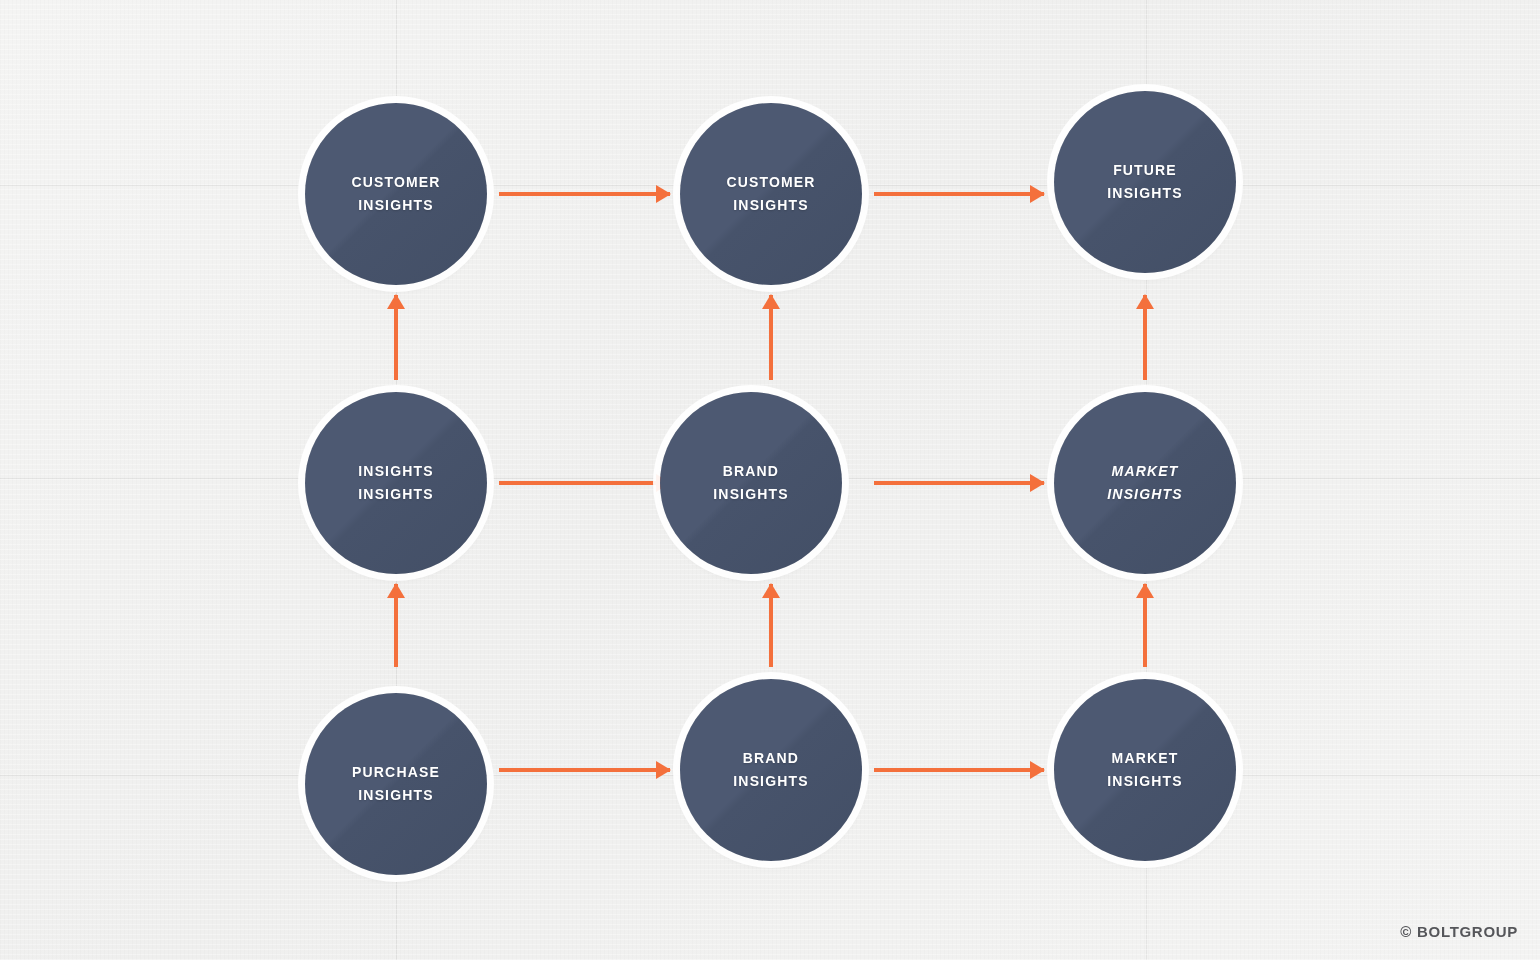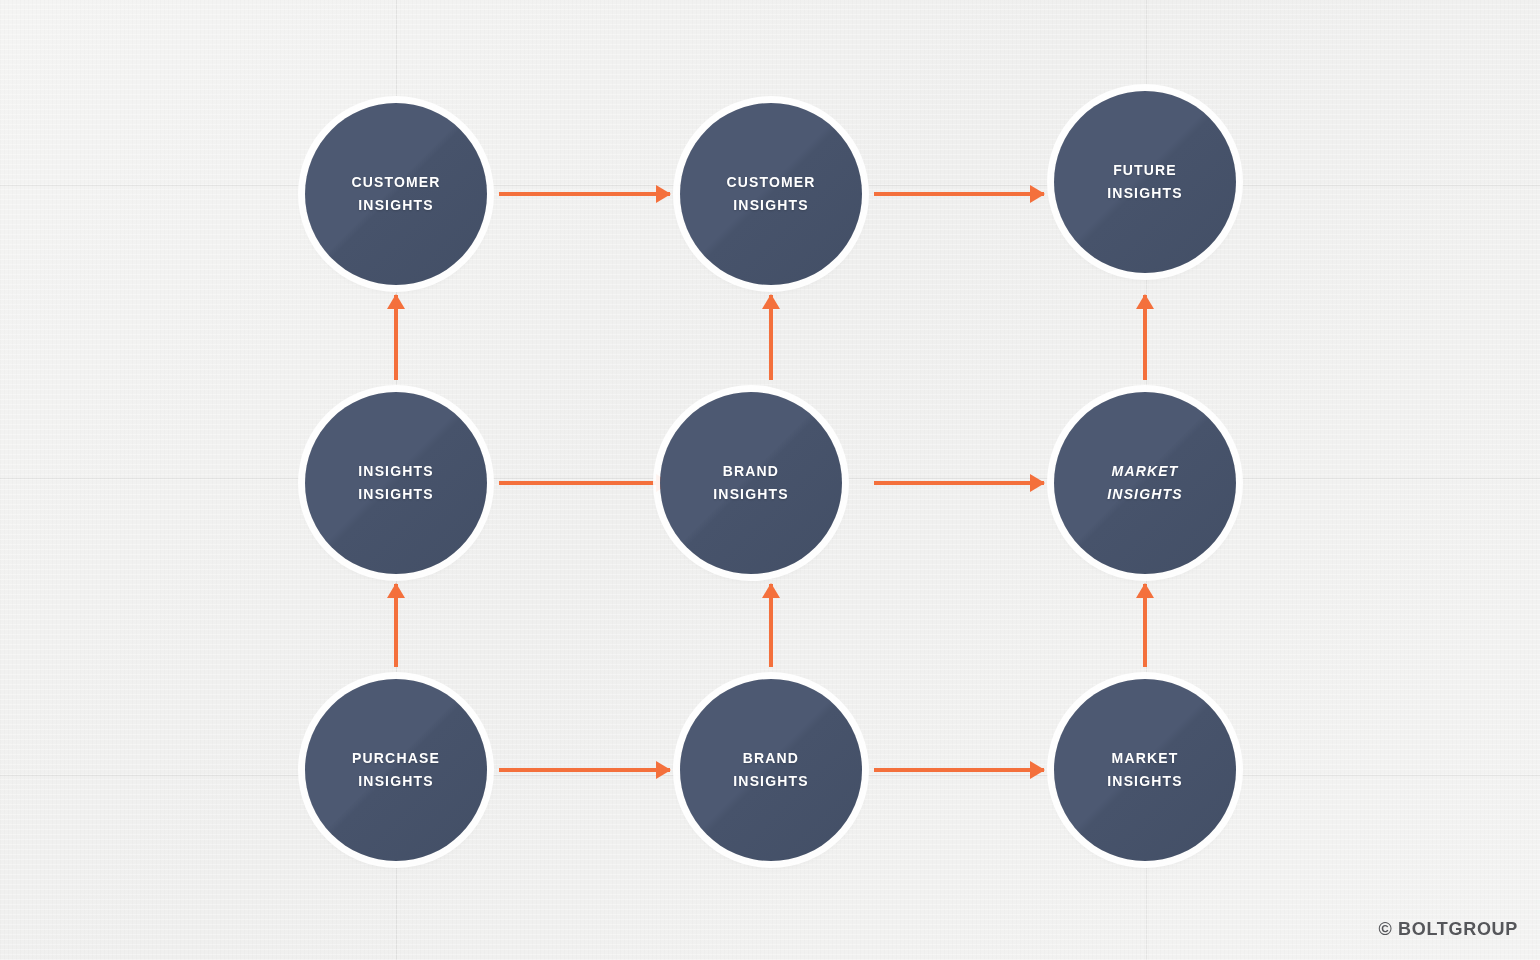--- a/index.html
+++ b/index.html
@@ -113,21 +113,21 @@
     height: 0;
     border-left: 9px solid transparent;
     border-right: 9px solid transparent;
     border-bottom: 15px solid #f4703c;
   }
 
   #copyright {
     position: absolute;
     right: 22px;
     bottom: 20px;
-    font-size: 18px;
+    font-size: 15px;
     font-weight: bold;
     letter-spacing: 0.7px;
     color: #55565a;
     z-index: 5;
     user-select: none;
   }
 </style>
 </head>
 <body>
 
@@ -186,21 +186,21 @@
           <div>BRAND</div>
           <div>INSIGHTS</div>
         </div>
       </div>
       <div class="node" style="width: 182px; height: 182px; left: 1054px; top: 392px; font-style: italic;">
         <div class="node-label">
           <div>MARKET</div>
           <div>INSIGHTS</div>
         </div>
       </div>
-      <div class="node" style="width: 182px; height: 182px; left: 305px; top: 679px;">
+      <div class="node" style="width: 182px; height: 182px; left: 305px; top: 693px;">
         <div class="node-label">
           <div>PURCHASE</div>
           <div>INSIGHTS</div>
         </div>
       </div>
       <div class="node" style="width: 182px; height: 182px; left: 680px; top: 679px;">
         <div class="node-label">
           <div>BRAND</div>
           <div>INSIGHTS</div>
         </div>

